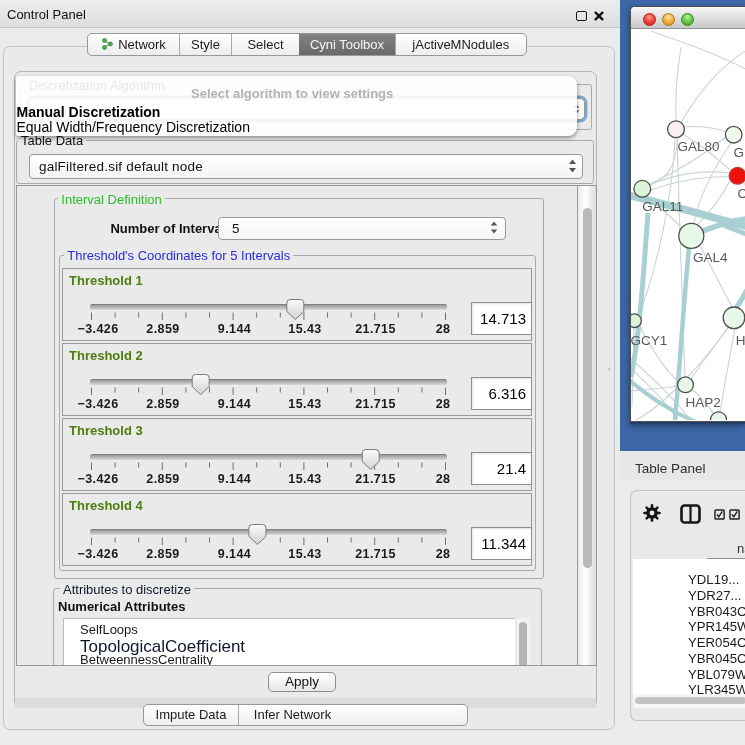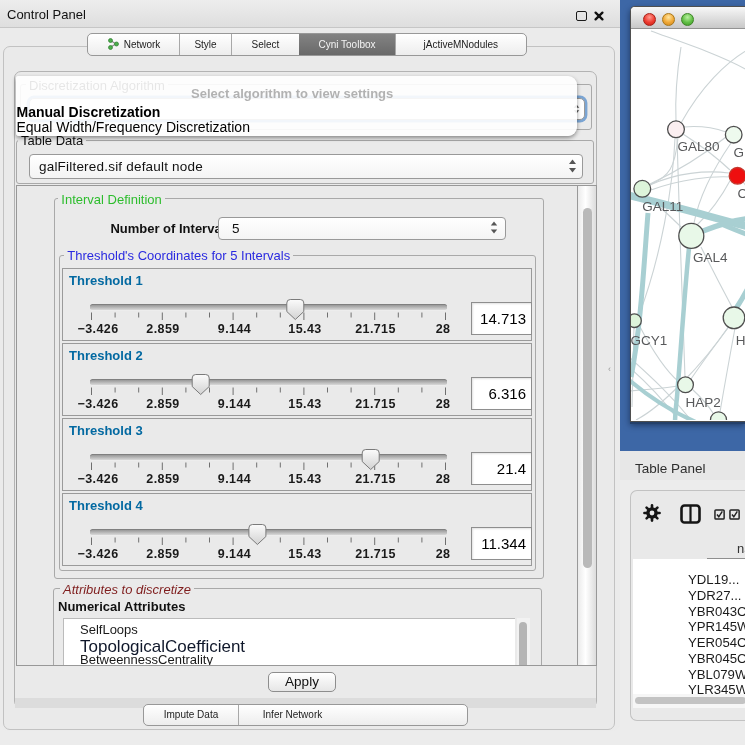--- a/index.html
+++ b/index.html
@@ -5,27 +5,27 @@
 html,body{margin:0;padding:0;}
 body{width:745px;height:745px;position:relative;overflow:hidden;
   font-family:"Liberation Sans",sans-serif;background:#ececec;}
 .abs{position:absolute;}
 .txt{position:absolute;white-space:nowrap;}
 .grp{position:absolute;border:1px solid #a9a9a9;border-radius:3px;}
 .grpt{position:absolute;background:#eaeaea;padding:0 3px;font-size:13px;white-space:nowrap;}
 .combo{position:absolute;border:1px solid #999;border-radius:4px;
   background:linear-gradient(#ffffff,#f4f4f4);}
 .combo .ctext{position:absolute;left:9px;top:0;bottom:0;display:flex;align-items:center;font-size:13.5px;letter-spacing:.2px;color:#111;}
-.tabseg{display:flex;align-items:center;justify-content:center;font-size:10px;color:#1c1c1c;height:100%;box-sizing:border-box;}
+.tabseg{display:flex;align-items:center;justify-content:center;font-size:13px;color:#1c1c1c;height:100%;box-sizing:border-box;}
 .tabbar{position:absolute;display:flex;border:1px solid #989898;border-radius:5px;
   background:linear-gradient(#ffffff,#ededed);overflow:hidden;box-sizing:border-box;}
 .tabdark{background:linear-gradient(#838383,#696969);color:#f4f4f4;}
 .sepl{border-left:1px solid #a8a8a8;}
 .thpanel{position:absolute;border:1px solid #9a9a9a;background:#eaeaea;}
-.thlabel{position:absolute;left:6px;top:4px;font-size:13px;font-weight:bold;color:#0369a1;}
+.thlabel{position:absolute;left:6px;top:4px;font-size:13px;font-weight:bold;color:#4d7c0f;}
 .track{position:absolute;left:27px;width:357px;height:5px;border-radius:2.5px;
   background:linear-gradient(#989898,#d9d9d9);border-top:1px solid #808080;border-bottom:1px solid #ededed;}
 .vbox{position:absolute;left:408px;top:33px;width:54px;height:31px;background:#fff;
   border:1px solid #8e8e8e;box-shadow:inset 1px 1px 2px rgba(0,0,0,.12);
   font-size:15px;color:#000;text-align:right;line-height:31px;padding-right:5px;}
 .ticks{position:absolute;left:0;top:0;}
 .tlbl{position:absolute;top:53.5px;transform:translateX(-50%);font-size:12.5px;font-weight:bold;letter-spacing:.4px;color:#1a1a1a;}
 .trow{position:absolute;left:632.5px;width:112.5px;height:15.7px;font-size:13.2px;color:#1c1c1c;white-space:nowrap;}
 .trow span{position:absolute;top:12px;margin-left:48px;}
 </style>
@@ -368,21 +368,21 @@
       <div class="tlbl" style="left:35px;">−3.426</div>
         <div class="tlbl" style="left:100px;">2.859</div>
         <div class="tlbl" style="left:171.5px;">9.144</div>
         <div class="tlbl" style="left:242px;">15.43</div>
         <div class="tlbl" style="left:312.5px;">21.715</div>
         <div class="tlbl" style="left:380px;">28</div>
       <div class="vbox">11.344</div>
     </div>
 
     <div class="grp" style="left:36.5px;top:401.5px;width:487px;height:120px;"></div>
-    <div class="grpt" style="left:43.5px;top:395.5px;color:#7f1d1d;font-style:italic;">Attributes to discretize</div>
+    <div class="grpt" style="left:43.5px;top:395.5px;color:#0f172a;">Attributes to discretize</div>
     <div class="txt" style="left:41.5px;top:413px;font-size:13px;font-weight:bold;color:#111;">Numerical Attributes</div>
     <div class="abs" style="left:46.5px;top:432px;width:452px;height:80px;background:#fff;border:1px solid #bbb;border-right:none;box-sizing:border-box;"></div>
     <div class="txt" style="left:63.5px;top:435.5px;font-size:13px;color:#1a1a1a;">SelfLoops</div>
     <div class="txt" style="left:63.5px;top:450.8px;font-size:17px;color:#0f172a;">TopologicalCoefficient</div>
     <div class="txt" style="left:63.5px;top:466.1px;font-size:13px;color:#1a1a1a;">BetweennessCentrality</div>
     <div class="abs" style="left:500px;top:432px;width:13.5px;height:80px;background:#f2f2f2;"></div>
     <div class="abs" style="left:502.5px;top:435.5px;width:8px;height:76px;background:#b5b5b5;border-radius:4px;"></div>
   </div>
   <svg width="0" height="0" style="position:absolute;">
       <defs>

